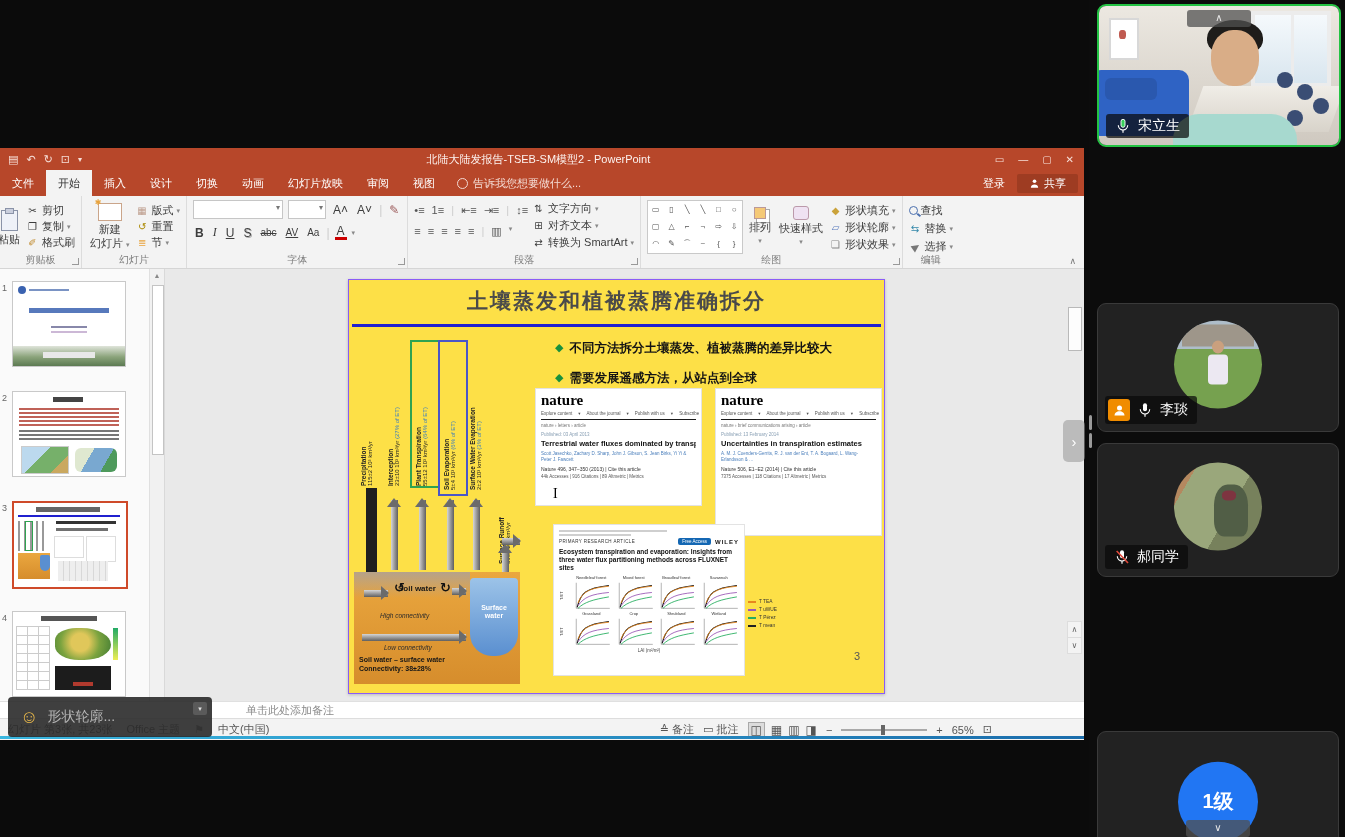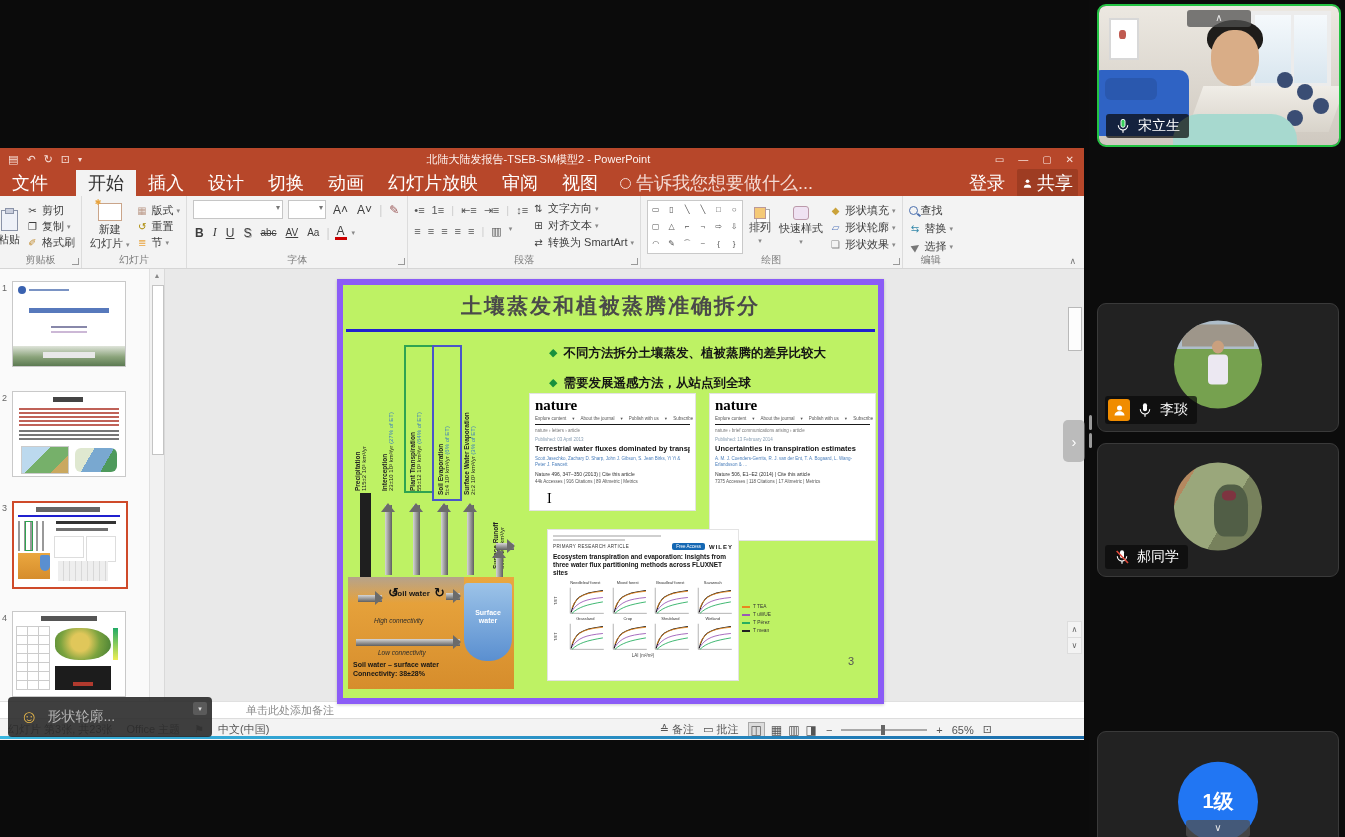--- a/index.html
+++ b/index.html
@@ -11,28 +11,28 @@
   .rec-dot{width:15px;height:15px;border-radius:50%;background:#e23b2e;box-shadow:0 0 0 3px #7a2a22;}
   .rec-label{color:#f2f2f2;font-size:15px;}
   
   .ppt{position:absolute;left:0;top:148px;width:1084px;height:590px;background:#f3f3f3;}
   .ppt-titlebar{height:22px;background:#b7472a;display:flex;align-items:center;color:#f6ded7;font-size:11px;}
   .qat{display:flex;align-items:center;gap:8px;padding-left:8px;font-size:11px;}
   .qat span{cursor:default;}
   .ppt-title{flex:1;text-align:center;color:#fdf3f0;font-size:11px;white-space:nowrap;overflow:hidden;}
   .win-controls{display:flex;align-items:center;gap:14px;padding-right:10px;font-size:10px;color:#f6ded7;}
   
-  .ppt-tabs{height:26px;background:#b7472a;display:flex;align-items:stretch;font-size:18px;color:#fff;}
+  .ppt-tabs{height:26px;background:#b7472a;display:flex;align-items:stretch;font-size:11px;color:#fff;}
   .tab{display:flex;align-items:center;padding:0 12px;cursor:default;}
-  .tab.active{background:#f3f3f3;color:#333;margin-left:16px;}
+  .tab.active{background:#f3f3f3;color:#333;}
   .tellme{display:flex;align-items:center;gap:5px;padding:0 10px;color:#f3d9d2;}
   .bulb{width:9px;height:9px;border:1.5px solid #f3d9d2;border-radius:50%;display:inline-block;}
   .tabs-right{margin-left:auto;display:flex;align-items:center;gap:4px;padding-right:6px;}
   .signin{padding:0 8px;margin-left:45px;}
-  .share-chip{display:flex;align-items:center;gap:4px;background:#9e3c22;padding:2px 5px;border-radius:2px;}
+  .share-chip{display:flex;align-items:center;gap:4px;background:#9e3c22;padding:2px 12px;border-radius:2px;}
   
   .ppt-ribbon{height:72px;background:#f3f3f3;border-bottom:1px solid #d5d5d5;display:flex;position:relative;color:#3d3d3d;}
   .rgroup{position:relative;border-right:1px solid #dcdcdc;padding:4px 6px 14px 6px;display:flex;gap:4px;}
   .glabel{position:absolute;bottom:1px;left:0;right:0;text-align:center;font-size:10px;color:#7b7b7b;}
   .dlg{position:absolute;right:2px;bottom:3px;width:6px;height:6px;border-right:1px solid #999;border-bottom:1px solid #999;}
   .rbig{display:flex;flex-direction:column;align-items:center;justify-content:center;font-size:11px;gap:2px;padding:0 2px;text-align:center;line-height:12px;}
   .rcol{display:flex;flex-direction:column;justify-content:flex-start;gap:3px;}
   .rbtn{display:flex;align-items:center;gap:3px;font-size:11px;line-height:13px;white-space:nowrap;}
   .ric{font-size:10px;width:13px;text-align:center;}
   .clip{width:15px;height:19px;background:#eef1f8;border:1px solid #8a93a8;position:relative;}
@@ -53,21 +53,21 @@
   
   .ppt-content{position:relative;height:432px;display:flex;background:#e9e9e9;}
   .thumbs{position:relative;width:164px;background:#fafafa;border-right:1px solid #d9d9d9;}
   .thumbnum{position:absolute;left:2px;font-size:9px;color:#666;}
   .thumb{position:absolute;left:12px;width:112px;height:84px;background:#fff;border:1px solid #c9c9c9;overflow:hidden;}
   .thumb.selected{border:2px solid #cf4a2a;}
   .tscroll{position:absolute;right:0;top:0;width:14px;height:100%;background:#f1f1f1;border-left:1px solid #e0e0e0;}
   .tscroll .up{height:14px;text-align:center;font-size:7px;color:#888;line-height:14px;}
   .tscroll .tthumb{margin:2px 2px;width:10px;height:168px;background:#fff;border:1px solid #c4c4c4;}
   .slide-area{position:relative;flex:1;}
-  .slide{position:absolute;left:172px;top:10px;width:535px;height:413px;background:#bef264;border:6px solid #8b5cf6;box-shadow:0 1px 3px rgba(0,0,0,.2);}
+  .slide{position:absolute;left:183px;top:10px;width:535px;height:413px;background:#fde047;border:1px solid #8b5cf6;box-shadow:0 1px 3px rgba(0,0,0,.2);}
   .v-scroll{position:absolute;right:2px;top:0;width:14px;height:100%;}
   .v-thumb{position:absolute;right:0;top:38px;width:12px;height:42px;background:#fdfdfd;border:1px solid #b9b9b9;}
   .v-btn{position:absolute;right:0;width:13px;height:15px;font-size:8px;color:#666;text-align:center;line-height:15px;background:#f3f3f3;border:1px solid #ddd;}
   
   .ppt-notes{height:16px;background:#fff;border-top:1px solid #e0e0e0;font-size:11px;color:#8a8a8a;padding-left:246px;line-height:16px;}
   .ppt-status{height:21px;background:#f3f3f3;border-top:1px solid #ddd;display:flex;align-items:center;font-size:11px;color:#555;}
   .st-left{display:flex;align-items:center;gap:14px;padding-left:8px;}
   .st-right{margin-left:auto;display:flex;align-items:center;gap:9px;padding-right:92px;}
   .viewbox{display:flex;align-items:center;gap:6px;font-size:12px;}
   .vicon.sel{border:1px solid #a9a9a9;background:#dcdcdc;padding:0 2px;}

